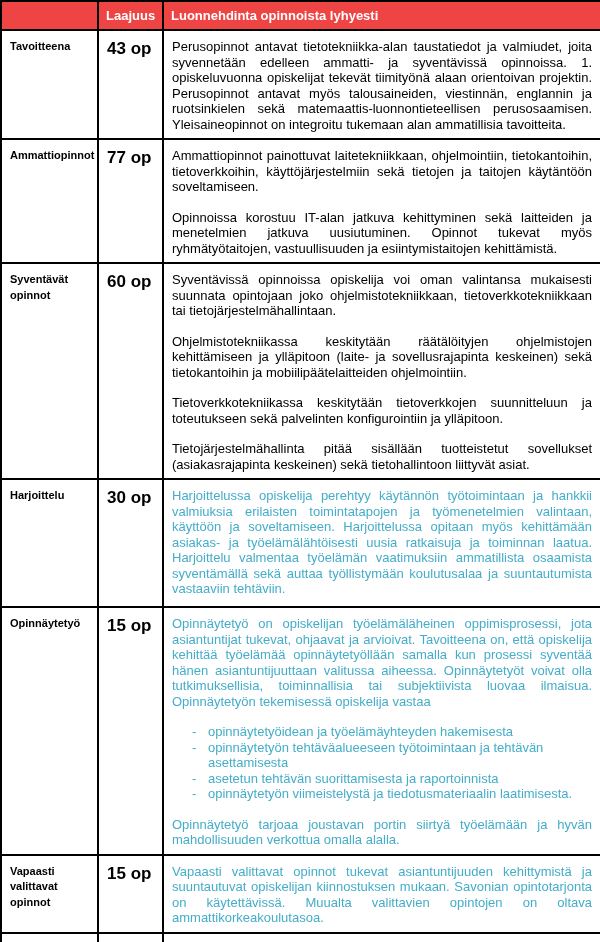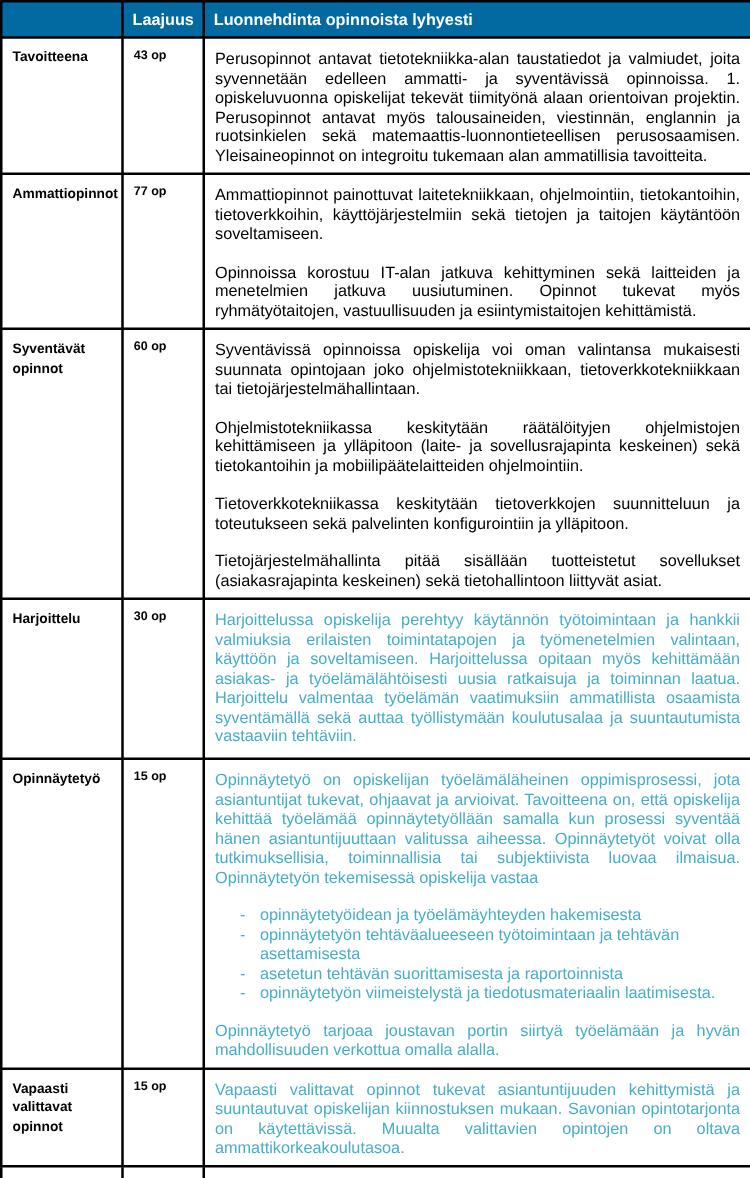--- a/index.html
+++ b/index.html
@@ -14,41 +14,41 @@
     border-collapse: collapse;
     table-layout: fixed;
   }
   .study-table td, .study-table th {
     border: 2px solid #000000;
     vertical-align: top;
     padding: 6px 8px;
     box-sizing: border-box;
   }
   .study-table th {
-    background: #0369a1;
+    background: #ef4444;
     color: #ffffff;
     font-size: 13px;
     font-weight: bold;
     text-align: left;
     vertical-align: middle;
     padding: 6px 7px;
   }
   col.c1 { width: 97px; }
   col.c2 { width: 65px; }
   col.c3 { width: 438px; }
   td.label-cell {
     font-weight: bold;
     font-size: 11px;
     color: #000000;
     line-height: 1.45;
     padding-top: 8px;
   }
   td.extent-cell {
     font-weight: bold;
-    font-size: 10px;
+    font-size: 17px;
     color: #000000;
     padding-top: 8px;
     white-space: nowrap;
   }
   td.desc-cell {
     font-size: 13px;
     line-height: 15.5px;
     color: #000000;
     text-align: justify;
     padding-top: 8px;

